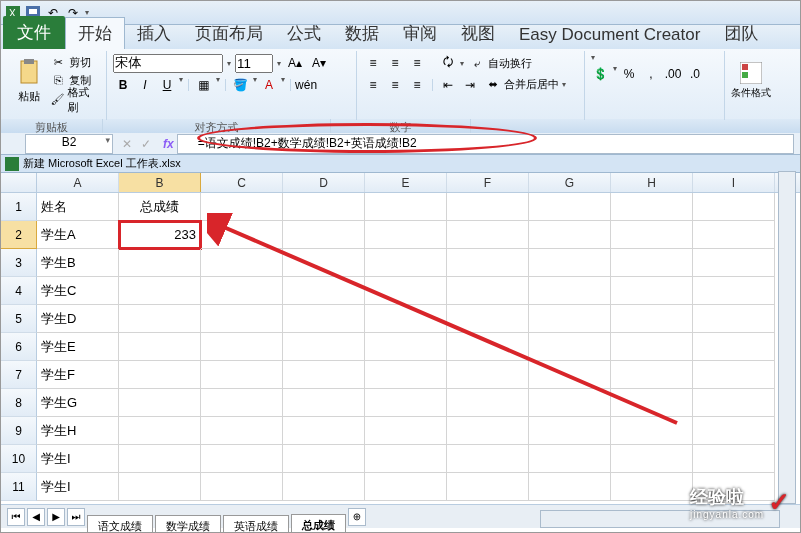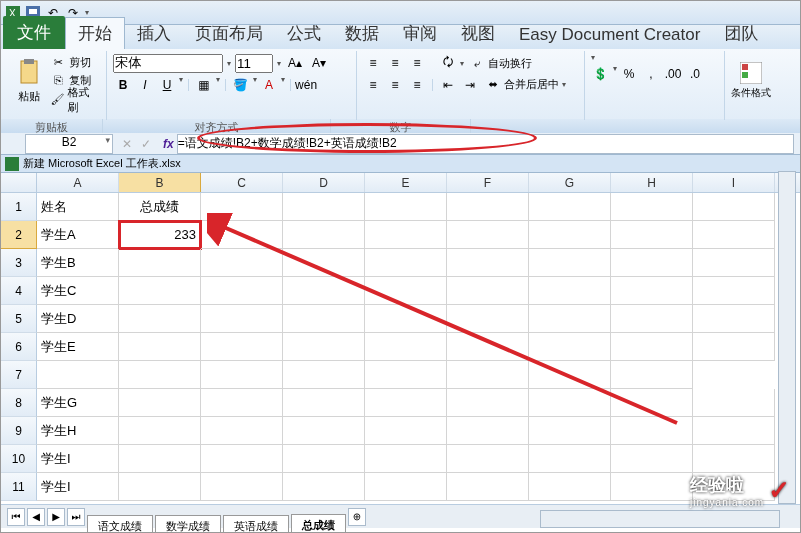--- a/index.html
+++ b/index.html
@@ -20,22 +20,22 @@
 .dropdown-arrow { font-size: 8px; color: #555; }
 .sep { width: 1px; background: #c3d6e8; margin: 4px 3px; }
 .font-name { width: 110px; }
 .font-size { width: 38px; }
 .btn-row { display: flex; gap: 2px; margin-top: 2px; }
 .icon-btn { width: 20px; height: 20px; border: 1px solid transparent; display: inline-flex; align-items: center; justify-content: center; font-size: 12px; }
 .namebox-row { height: 22px; background: #e8f0f8; border-bottom: 1px solid #9fb8d0; display: flex; align-items: center; }
 .name-box { width: 88px; height: 20px; border: 1px solid #abc; background: #fff; margin-left: 24px; text-align: center; font-size: 12px; position: relative; }
 .name-box::after { content: "▾"; position: absolute; right: 2px; font-size: 9px; color: #666; }
 .fx-btns { display: flex; margin: 0 6px; gap: 3px; }
-.fx-label { font-style: italic; font-weight: bold; font-size: 12px; margin: 0 3px; color: #4c1d95; }
-.formula-bar { flex: 1; height: 20px; border: 1px solid #abc; background: #fff; padding: 0 0; display: flex; align-items: center; font-size: 12px; margin-right: 6px; }
+.fx-label { font-style: italic; font-weight: bold; font-size: 12px; margin: 0 3px; color: #8b5cf6; }
+.formula-bar { flex: 1; height: 20px; border: 1px solid #abc; background: #fff; padding: 0 20px; display: flex; align-items: center; font-size: 12px; margin-right: 6px; }
 .formula-text { position: relative; z-index: 2; }
 .formula-oval { position: absolute; border: 3px solid #d8252a; border-radius: 50%; width: 340px; height: 30px; left: 196px; top: 122px; z-index: 5; pointer-events: none; }
 .workbook-tab { height: 18px; background: #d4e4f4; border-bottom: 1px solid #9fb8d0; display: flex; align-items: center; padding: 0 4px; font-size: 11px; gap: 4px; }
 .wb-icon { width: 14px; height: 14px; }
 .grid-area { position: relative; background: #fff; }
 .col-headers { display: flex; height: 20px; background: linear-gradient(#f4f8fc, #e2ecf6); border-bottom: 1px solid #b8cce0; }
 .corner { width: 36px; border-right: 1px solid #b8cce0; }
 .col-h { width: 82px; border-right: 1px solid #d0dce8; text-align: center; font-size: 12px; color: #333; line-height: 20px; }
 .col-h.sel { background: #f7e0a3; border-color: #d9a93e; }
 .rows { }
@@ -46,21 +46,21 @@
 .cell.selected { outline: 3px solid #d8252a; outline-offset: -2px; text-align: right; background: #fff; }
 .cell.center { text-align: center; }
 .cell.right { text-align: right; padding-left: 8px; }
 .red-arrow { position: absolute; z-index: 6; pointer-events: none; }
 .sheet-tabs { position: absolute; bottom: 4px; left: 0; right: 0; height: 24px; background: #e8eef4; display: flex; align-items: center; padding: 0 6px; gap: 2px; border-top: 1px solid #b8cce0; }
 .nav-btn { width: 18px; height: 18px; border: 1px solid #abc; background: #fff; font-size: 10px; display: inline-flex; align-items: center; justify-content: center; }
 .sheet-tab { padding: 3px 10px; font-size: 11px; background: #fff; border: 1px solid #999; border-bottom: none; margin-top: 18px; }
 .sheet-tab.active { background: #fff; font-weight: bold; border-bottom: 2px solid #fff; }
 .scrollbar-h { position: absolute; bottom: 4px; right: 20px; width: 240px; height: 18px; background: #e8eef4; border: 1px solid #abc; }
 .scrollbar-v { position: absolute; right: 4px; top: 170px; bottom: 28px; width: 18px; background: #e8eef4; border: 1px solid #abc; }
-.watermark { position: absolute; right: 10px; bottom: 24px; color: #fff; text-shadow: 0 0 3px #000; font-size: 18px; font-weight: bold; z-index: 10; display: flex; align-items: center; gap: 4px; }
+.watermark { position: absolute; right: 10px; bottom: 12px; color: #fff; text-shadow: 0 0 3px #000; font-size: 18px; font-weight: bold; z-index: 10; display: flex; align-items: center; gap: 4px; }
 .watermark .sub { font-size: 10px; display: block; font-weight: normal; letter-spacing: 1px; }
 .check { color: #d8252a; font-size: 26px; }
 </style>
 </head>
 <body>
 
 <div class="qat">
   <span class="qat-icon">
       <svg width="14" height="14">
         <rect width="14" height="14" fill="#2a7d3a"></rect>
@@ -302,20 +302,21 @@
         <div class="cell"></div>
         <div class="cell"></div>
         <div class="cell"></div>
         <div class="cell"></div>
         <div class="cell"></div>
         <div class="cell"></div>
         <div class="cell"></div>
       </div>
       <div class="row">
         <div class="row-h">7</div>
+        <div class="cell">学生F</div>
         <div class="cell"></div>
         <div class="cell"></div>
         <div class="cell"></div>
         <div class="cell"></div>
         <div class="cell"></div>
         <div class="cell"></div>
         <div class="cell"></div>
         <div class="cell"></div>
       </div>
       <div class="row">

